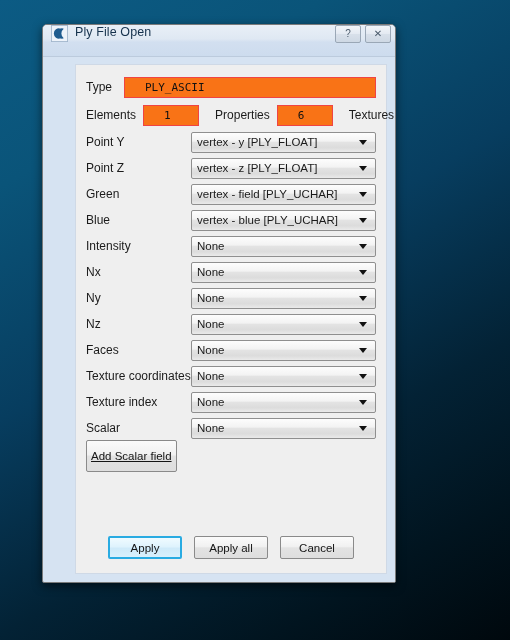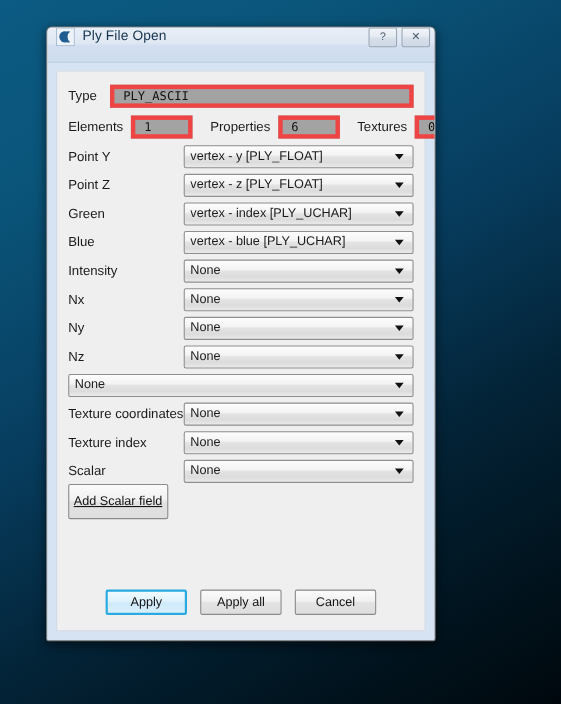--- a/index.html
+++ b/index.html
@@ -76,20 +76,21 @@
     font-size: 10px;
     line-height: 1;
   }
 
   
   .panel-outer {
     padding: 7px 8px 8px 8px;
     height: calc(100% - 32px);
     box-sizing: border-box;
     background: #d6e3f2;
+    margin-left: 24px;
   }
   .panel {
     background: #efefef;
     border: 1px solid #cfd9e6;
     height: 100%;
     box-sizing: border-box;
     padding: 8px 10px 6px 10px;
     position: relative;
   }
 
@@ -105,26 +106,26 @@
   }
   .lbl-col {
     width: 105px;
     flex: 0 0 105px;
   }
 
   
   .tinput {
     box-sizing: border-box;
     height: 21px;
-    border: 4px solid #ef4444;
-    background: #a3a3a3;
+    border: 1px solid #ef4444;
+    background: #f97316;
     font-family: "DejaVu Sans Mono", "Liberation Mono", monospace;
     font-size: 11px;
     color: #111;
-    padding: 0 8px;
+    padding: 0 20px;
     display: flex;
     align-items: center;
     overflow: hidden;
     white-space: nowrap;
   }
   #type-row { height: 28px; }
   #type-row .lbl { width: 38px; flex: 0 0 38px; }
   #type-input { flex: 1 1 auto; }
 
   #counts-row { height: 28px; }
@@ -251,21 +252,21 @@
             <div class="row">
               <div class="lbl lbl-col">Point Z</div>
               <div class="combo">
                 <span class="val">vertex - z [PLY_FLOAT]</span>
                 <span class="caret"></span>
               </div>
             </div>
             <div class="row">
               <div class="lbl lbl-col">Green</div>
               <div class="combo">
-                <span class="val">vertex - index [PLY_UCHAR]</span>
+                <span class="val">vertex - field [PLY_UCHAR]</span>
                 <span class="caret"></span>
               </div>
             </div>
             <div class="row">
               <div class="lbl lbl-col">Blue</div>
               <div class="combo">
                 <span class="val">vertex - blue [PLY_UCHAR]</span>
                 <span class="caret"></span>
               </div>
             </div>
@@ -291,20 +292,21 @@
               </div>
             </div>
             <div class="row">
               <div class="lbl lbl-col">Nz</div>
               <div class="combo">
                 <span class="val">None</span>
                 <span class="caret"></span>
               </div>
             </div>
             <div class="row">
+              <div class="lbl lbl-col">Faces</div>
               <div class="combo">
                 <span class="val">None</span>
                 <span class="caret"></span>
               </div>
             </div>
             <div class="row">
               <div class="lbl lbl-col">Texture coordinates</div>
               <div class="combo">
                 <span class="val">None</span>
                 <span class="caret"></span>

